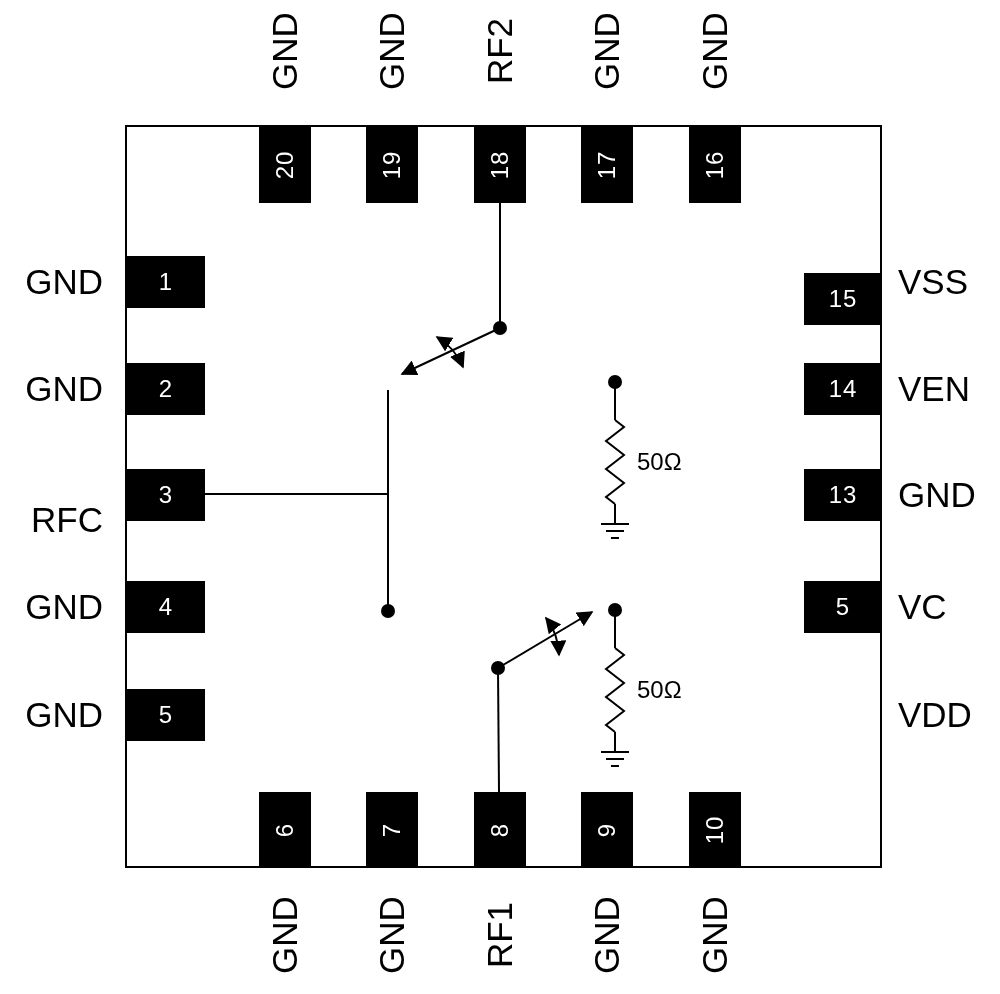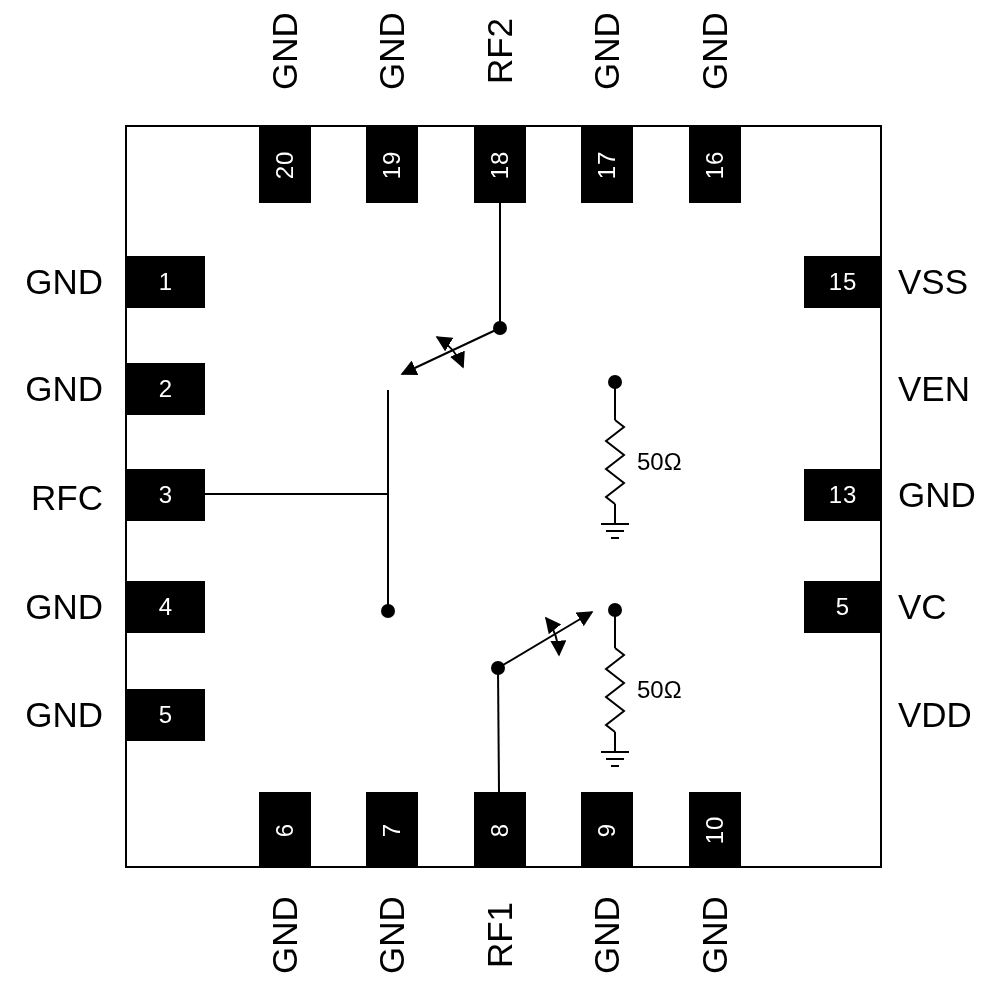--- a/index.html
+++ b/index.html
@@ -76,22 +76,25 @@
   <div class="pin pin-left" style="top:469px">
     <span class="pin-num">3</span>
   </div>
   <div class="pin pin-left" style="top:581px">
     <span class="pin-num">4</span>
   </div>
   <div class="pin pin-left" style="top:689px">
     <span class="pin-num">5</span>
   </div>
 
-  <div class="pin pin-right" style="top:256px">
+  <div class="pin pin-right" style="top:273px">
     <span class="pin-num">15</span>
+  </div>
+  <div class="pin pin-right" style="top:363px">
+    <span class="pin-num">14</span>
   </div>
   <div class="pin pin-right" style="top:469px">
     <span class="pin-num">13</span>
   </div>
   <div class="pin pin-right" style="top:581px">
     <span class="pin-num">5</span>
   </div>
 
   <div class="lbl lbl-vert" style="left:225px;top:29px">GND</div>
   <div class="lbl lbl-vert" style="left:332px;top:29px">GND</div>
@@ -100,21 +103,21 @@
   <div class="lbl lbl-vert" style="left:655px;top:29px">GND</div>
 
   <div class="lbl lbl-vert" style="left:225px;top:913px">GND</div>
   <div class="lbl lbl-vert" style="left:332px;top:913px">GND</div>
   <div class="lbl lbl-vert" style="left:440px;top:913px">RF1</div>
   <div class="lbl lbl-vert" style="left:547px;top:913px">GND</div>
   <div class="lbl lbl-vert" style="left:655px;top:913px">GND</div>
 
   <div class="lbl lbl-left" style="top:260px">GND</div>
   <div class="lbl lbl-left" style="top:367px">GND</div>
-  <div class="lbl lbl-left" style="top:476px">RFC</div>
+  <div class="lbl lbl-left" style="top:498px">RFC</div>
   <div class="lbl lbl-left" style="top:585px">GND</div>
   <div class="lbl lbl-left" style="top:693px">GND</div>
 
   <div class="lbl lbl-right" style="top:260px">VSS</div>
   <div class="lbl lbl-right" style="top:367px">VEN</div>
   <div class="lbl lbl-right" style="top:473px">GND</div>
   <div class="lbl lbl-right" style="top:585px">VC</div>
   <div class="lbl lbl-right" style="top:693px">VDD</div>
 
   <svg class="circuit" width="1000" height="994" viewBox="0 0 1000 994">

